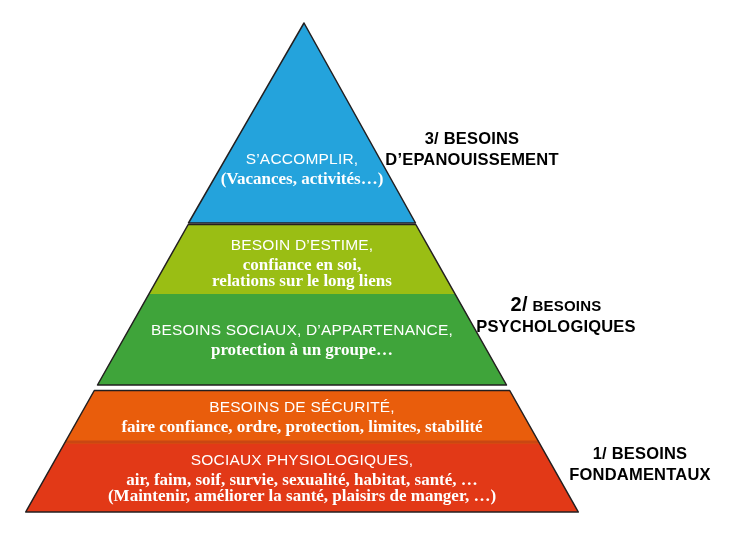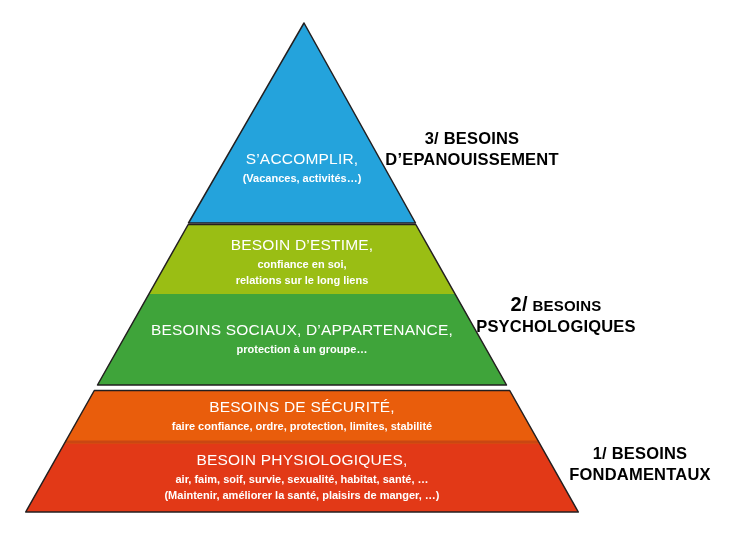--- a/index.html
+++ b/index.html
@@ -18,23 +18,24 @@
     color:var(--band-text,#fff);
   }
   .band-title{
     font-size:15.5px;
     font-weight:normal;
     line-height:19px;
     margin-bottom:3px;
     letter-spacing:.2px;
   }
   .band-line{
-    font-size:11px;
+    font-size:17px;
     font-weight:bold;
     line-height:15.5px;
+    font-family:Liberation Serif, serif;
   }
   .side-label{
     position:absolute;
     width:300px;
     text-align:center;
     color:var(--side-label-text,#000);
     font-weight:bold;
     font-size:16.5px;
     line-height:21px;
     letter-spacing:.2px;
@@ -76,21 +77,21 @@
     <div class="band-title">BESOINS SOCIAUX, D’APPARTENANCE,</div>
     <div class="band-line">protection à un groupe…</div>
   </div>
 
   <div class="band" style="top:397px">
     <div class="band-title">BESOINS DE SÉCURITÉ,</div>
     <div class="band-line">faire confiance, ordre, protection, limites, stabilité</div>
   </div>
 
   <div class="band" style="top:450px">
-    <div class="band-title">BESOIN PHYSIOLOGIQUES,</div>
+    <div class="band-title">SOCIAUX PHYSIOLOGIQUES,</div>
     <div class="band-line">air, faim, soif, survie, sexualité, habitat, santé, …</div>
     <div class="band-line">(Maintenir, améliorer la santé, plaisirs de manger, …)</div>
   </div>
 
   <div class="side-label" style="left:322px;top:108px">
     <div><span class="sl-num">3/</span> <span>BESOINS</span></div>
     <div>D’EPANOUISSEMENT</div>
   </div>
 
   <div class="side-label" style="left:406px;top:274px">

